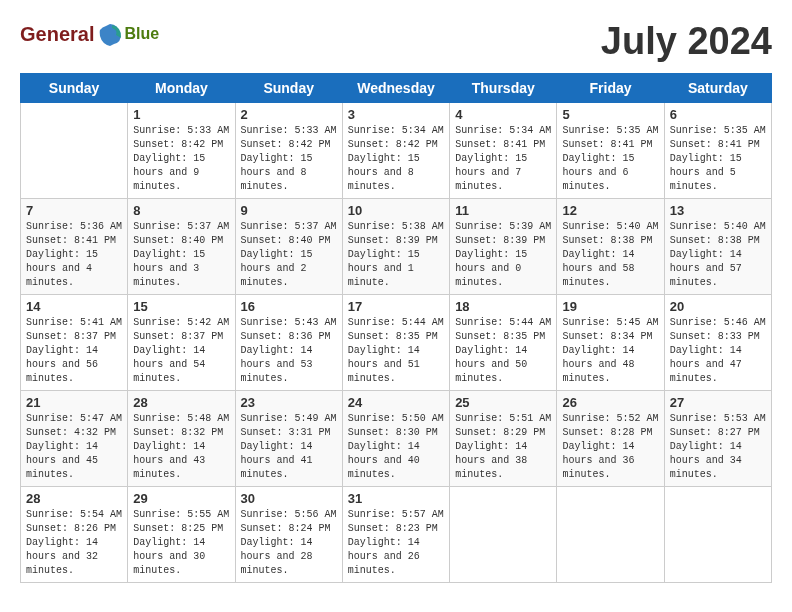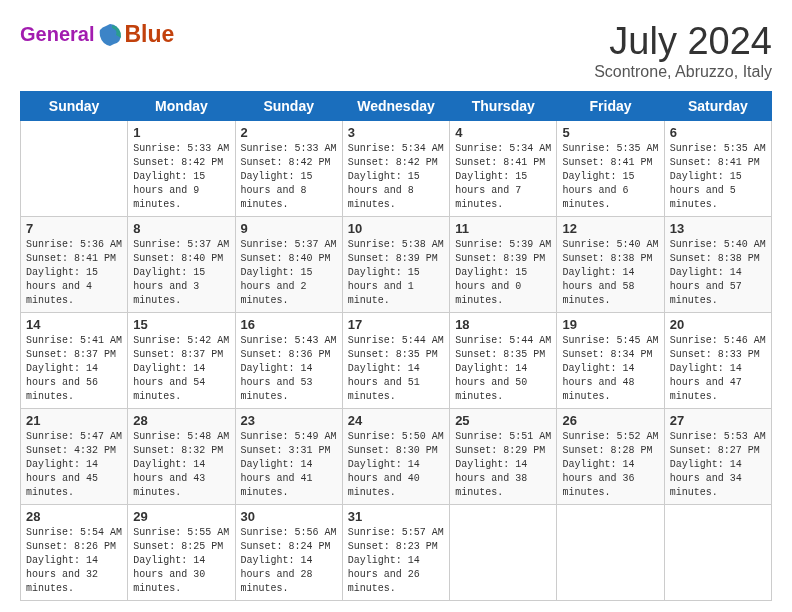--- a/index.html
+++ b/index.html
@@ -23,21 +23,21 @@
     .logo-icon {
       width: 28px;
       height: 28px;
       margin-left: 2px;
     }
     .title-area {
       text-align: right;
     }
     .month-title {
       font-size: 38px;
-      font-weight: normal;
+      font-weight: bold;
       color: #333;
     }
     .subtitle {
       font-size: 16px;
       color: #555;
     }
     .calendar {
       width: 100%;
       border-collapse: collapse;
     }
@@ -75,30 +75,29 @@
     }
     .empty-cell {
       background: #fff !important;
     }
   </style>
 </head>
 <body>
 
 <div class="header">
   <div class="logo">
-    <span style="font-size:20px;font-weight:bold;color:#a21caf;">General</span>
+    <span style="font-size:20px;font-weight:bold;color:#7f1d1d;">General</span>
     <svg class="logo-icon" viewBox="0 0 28 28" xmlns="http://www.w3.org/2000/svg">
       <path d="M14 4 Q22 4 24 14 Q26 22 18 24 L14 26 Q6 24 4 16 Q2 8 10 6 Z" fill="#1a6ebd" opacity="0.85"></path>
       <path d="M16 5 Q26 7 25 18 L20 15 Q22 10 16 8 Z" fill="#2a9d8f"></path>
     </svg>
-    <span style="font-size:23px;font-weight:bold;color:#c2410c;">Blue</span>
+    <span style="font-size:16px;font-weight:bold;color:#4d7c0f;">Blue</span>
   </div>
   <div class="title-area">
     <div class="month-title">July 2024</div>
-    <div class="subtitle">Scontrone, Abruzzo, Italy</div>
   </div>
 </div>
 
 <table class="calendar">
   <thead>
     <tr>
     <th>Sunday</th>
         <th>Monday</th>
         <th>Sunday</th>
         <th>Wednesday</th>

